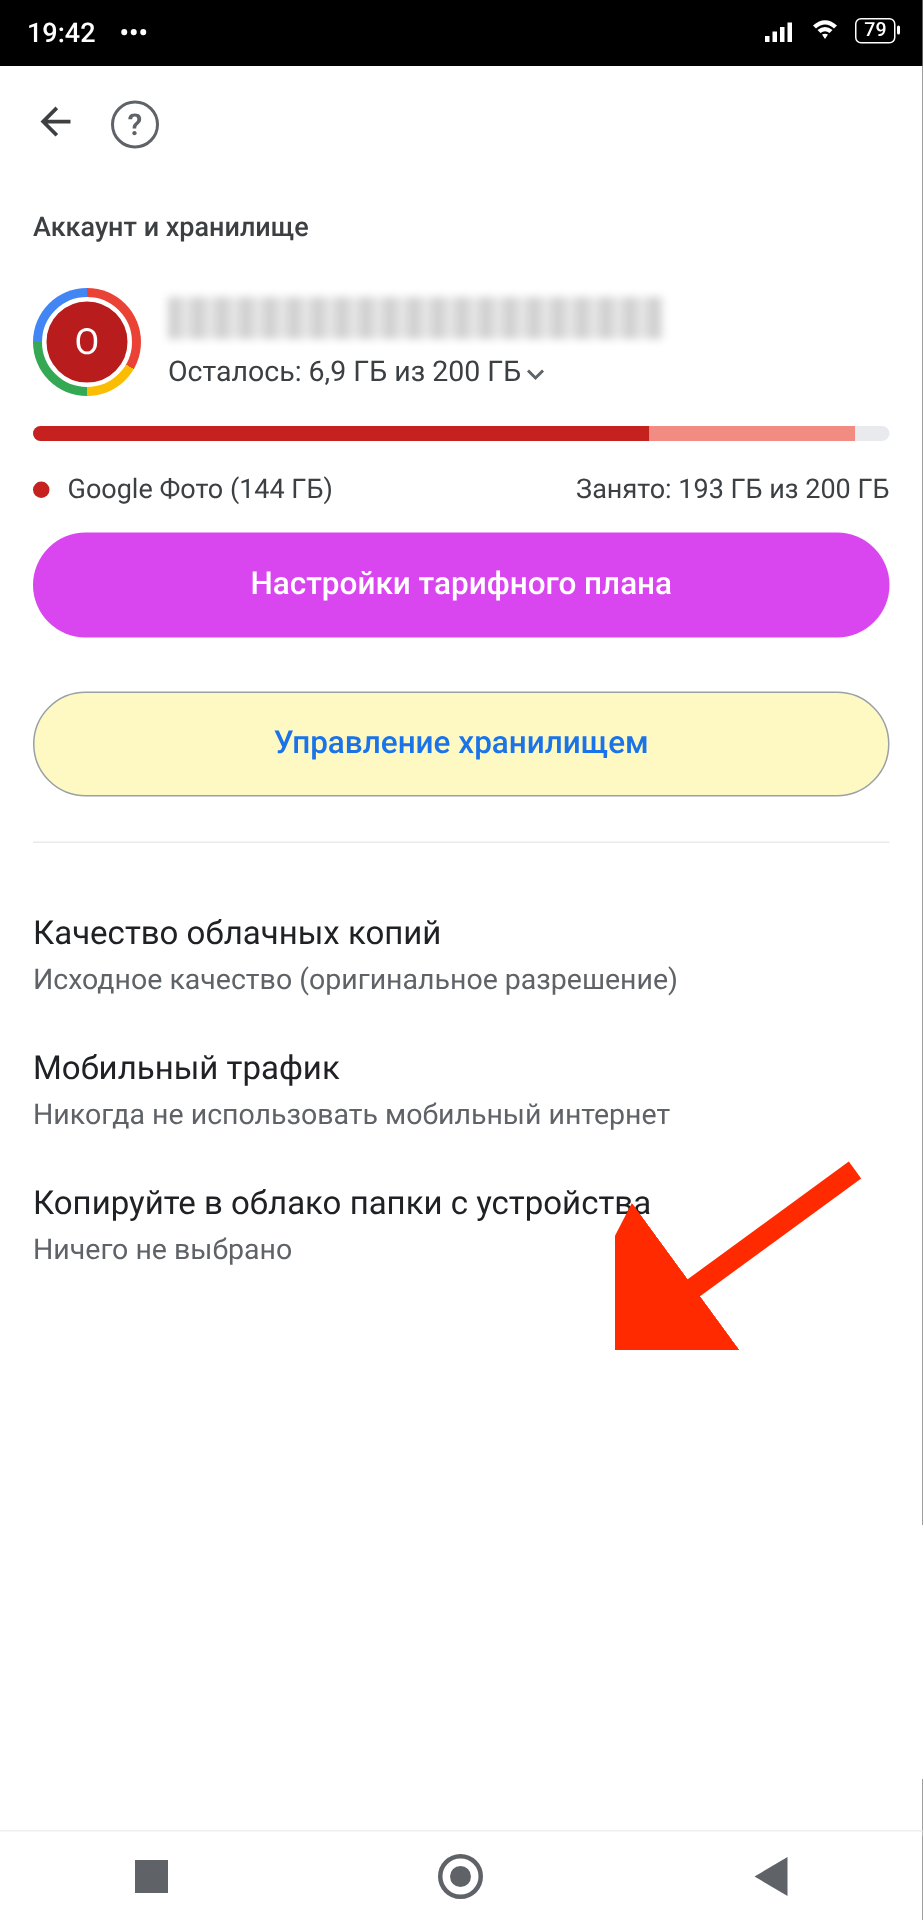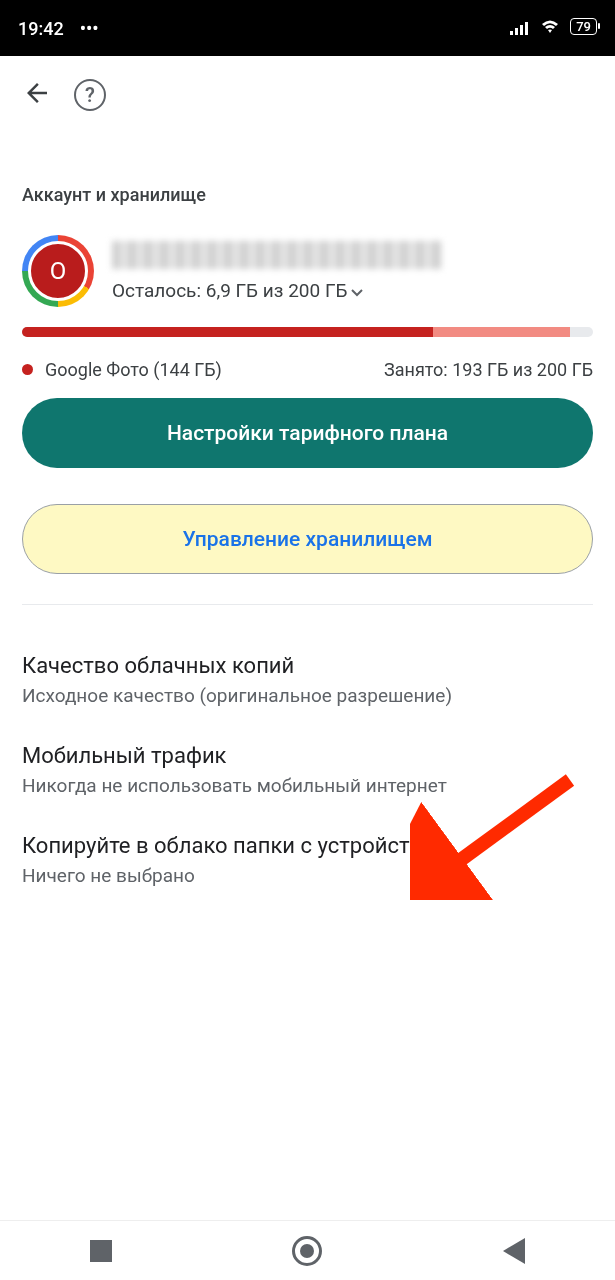--- a/index.html
+++ b/index.html
@@ -5,21 +5,21 @@
   * { box-sizing: border-box; margin: 0; padding: 0; }
   body {
     width: 615px;
     height: 1280px;
     background: #000;
     font-family: -apple-system, Roboto, "Segoe UI", Arial, sans-serif;
     overflow: hidden;
     position: relative;
   }
   .status-bar {
-    height: 56px;
+    height: 44px;
     background: #000;
     color: #fff;
     display: flex;
     align-items: center;
     justify-content: space-between;
     padding: 0 18px;
     font-size: 18px;
     font-weight: 500;
   }
   .status-left { display: flex; align-items: center; gap: 16px; }
@@ -71,21 +71,21 @@
     font-weight: 600;
   }
   .section {
     padding: 16px 22px;
   }
   .section-label {
     font-size: 18px;
     color: #3c4043;
     font-weight: 500;
     margin-bottom: 30px;
-    margin-top: 46px;
+    margin-top: 15px;
   }
   .account-row {
     display: flex;
     align-items: center;
     gap: 18px;
     margin-bottom: 20px;
   }
   .avatar-ring {
     width: 72px; height: 72px;
     border-radius: 50%;
@@ -147,21 +147,21 @@
     border-radius: 35px;
     display: flex;
     align-items: center;
     justify-content: center;
     font-size: 21px;
     font-weight: 500;
     margin-top: 18px;
     cursor: pointer;
   }
   .btn-primary {
-    background: #0f766e;
+    background: #d946ef;
     color: #fff;
     border: none;
   }
   .btn-outline {
     background: #fef9c3;
     color: #1a73e8;
     border: 1.5px solid #9aa0a6;
     margin-top: 36px;
   }
   .divider {

